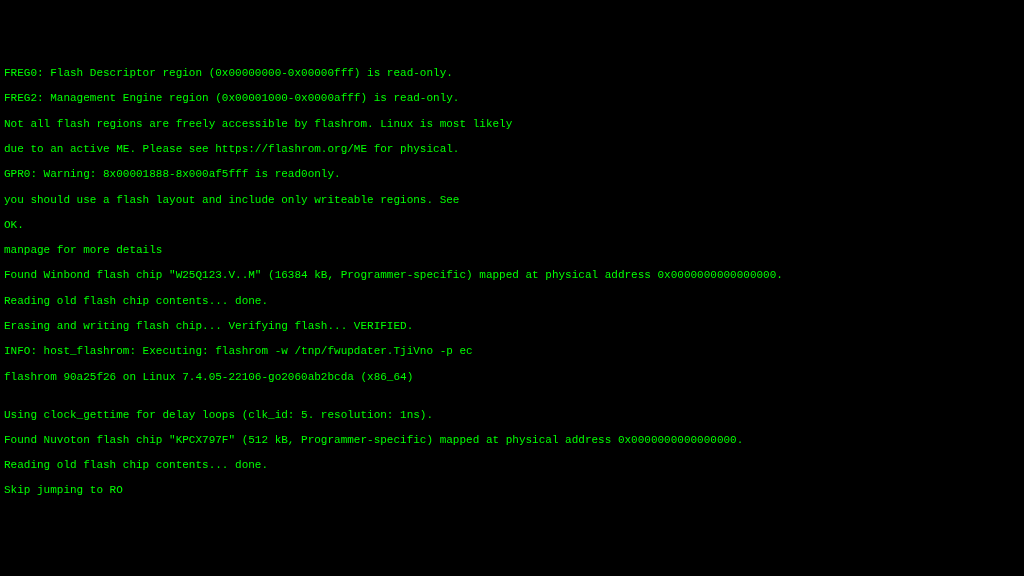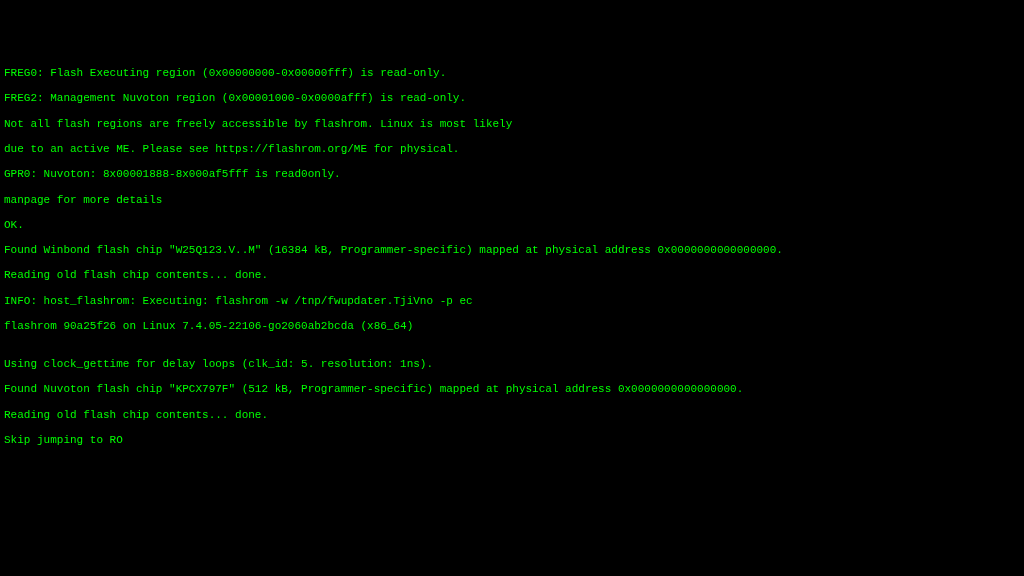--- a/index.html
+++ b/index.html
@@ -22,29 +22,31 @@
     .terminal-line {
       display: block;
     }
   </style>
 </head>
 <body>
 
 
 
 <div>
-<span class="terminal-line">FREG0: Flash Executing region (0x00000000-0x00000fff) is read-only.</span>
-<span class="terminal-line">FREG2: Management Nuvoton region (0x00001000-0x0000afff) is read-only.</span>
+<span class="terminal-line">FREG0: Flash Descriptor region (0x00000000-0x00000fff) is read-only.</span>
+<span class="terminal-line">FREG2: Management Engine region (0x00001000-0x0000afff) is read-only.</span>
 <span class="terminal-line">Not all flash regions are freely accessible by flashrom. Linux is most likely</span>
 <span class="terminal-line">due to an active ME. Please see https://flashrom.org/ME for physical.</span>
-<span class="terminal-line">GPR0: Nuvoton: 8x00001888-8x000af5fff is read0only.</span>
+<span class="terminal-line">GPR0: Warning: 8x00001888-8x000af5fff is read0only.</span>
+<span class="terminal-line">you should use a flash layout and include only writeable regions. See</span>
+<span class="terminal-line">OK.</span>
 <span class="terminal-line">manpage for more details</span>
-<span class="terminal-line">OK.</span>
 <span class="terminal-line">Found Winbond flash chip "W25Q123.V..M" (16384 kB, Programmer-specific) mapped at physical address 0x0000000000000000.</span>
 <span class="terminal-line">Reading old flash chip contents... done.</span>
+<span class="terminal-line">Erasing and writing flash chip... Verifying flash... VERIFIED.</span>
 <span class="terminal-line">INFO: host_flashrom: Executing: flashrom -w /tnp/fwupdater.TjiVno -p ec</span>
 <span class="terminal-line">flashrom 90a25f26 on Linux 7.4.05-22106-go2060ab2bcda (x86_64)</span>
 <span class="terminal-line"></span>
 <span class="terminal-line">Using clock_gettime for delay loops (clk_id: 5. resolution: 1ns).</span>
 <span class="terminal-line">Found Nuvoton flash chip "KPCX797F" (512 kB, Programmer-specific) mapped at physical address 0x0000000000000000.</span>
 <span class="terminal-line">Reading old flash chip contents... done.</span>
 <span class="terminal-line">Skip jumping to RO</span>
 
 
 </div>

